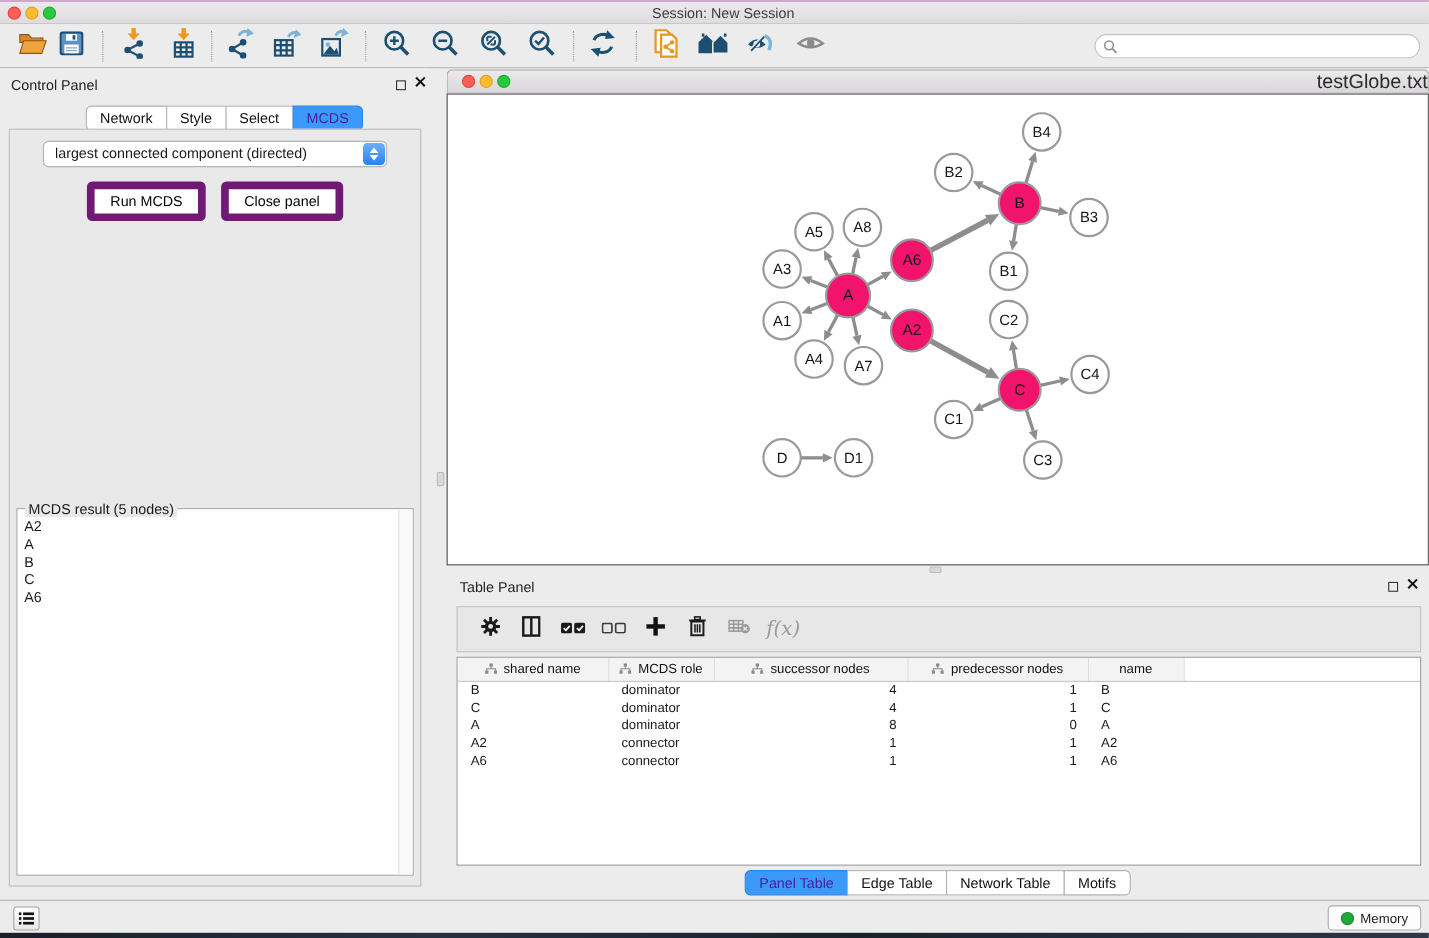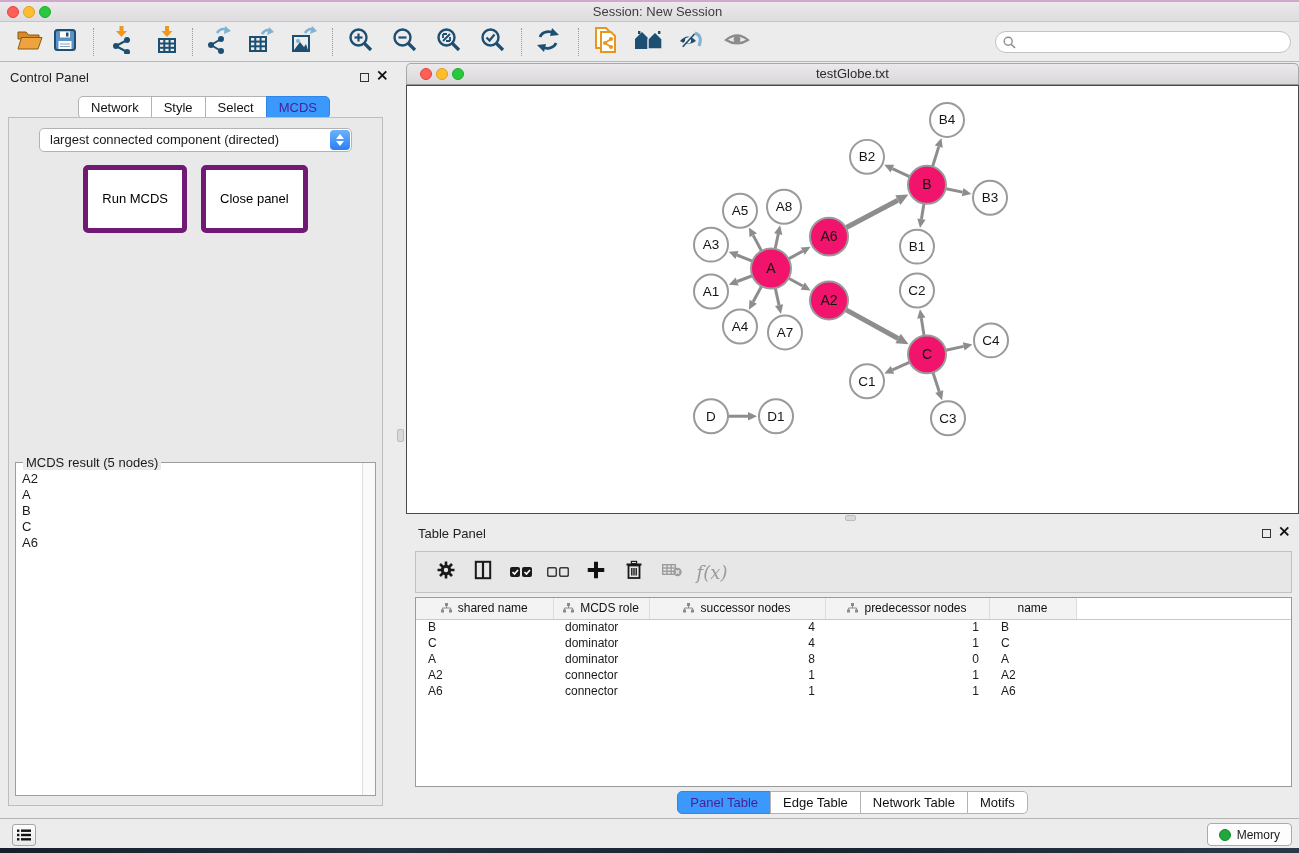--- a/index.html
+++ b/index.html
@@ -40,35 +40,35 @@
   .opt-label { text-align:center; font-size:13px; margin-top:16px; }
   .selectbox { position:relative; width:313px; height:24px; margin:10px auto 0; background:#fff;
     border:1px solid #b3b3b3; border-radius:5px; font-size:13px; line-height:22px; padding-left:10px; cursor:default; }
   .select-stepper { position:absolute; right:1px; top:1px; bottom:1px; width:20px; border-radius:4px;
     background:linear-gradient(#6cb1fd,#2a80f2); }
   .stepper-up, .stepper-down { position:absolute; left:50%; transform:translateX(-50%);
     width:0; height:0; border-left:4px solid transparent; border-right:4px solid transparent; }
   .stepper-up { top:4px; border-bottom:5px solid #fff; }
   .stepper-down { bottom:4px; border-top:5px solid #fff; }
   .btn-row { display:flex; justify-content:center; gap:14px; margin-top:13px; }
-  .mac-btn { background:#fff; border:5px solid #701a75; border-radius:5px; font-size:13px;
-    font-family:"Liberation Sans", sans-serif; padding:21px 14px; line-height:16px; cursor:default; }
+  .mac-btn { background:#fff; border:7px solid #701a75; border-radius:5px; font-size:13px;
+    font-family:"Liberation Sans", sans-serif; padding:3px 14px; line-height:16px; cursor:default; }
   .groupbox { position:absolute; left:6px; right:6px; top:344px; bottom:9px; border:1px solid #9e9e9e; }
   .groupbox-title { position:absolute; top:-8px; left:7px; background:#e9e9e9; padding:0 3px; font-size:13px; }
   .result-list { position:absolute; inset:0; background:#fff; overflow:hidden; }
   .result-list ul { margin:0; padding:8px 0 0 0; list-style:none; }
   .result-list li { font-size:13px; line-height:16px; padding-left:6px; }
   .result-scroll { position:absolute; top:0; bottom:0; right:0; width:13px; background:#fafafa; border-left:1px solid #e0e0e0; }
 
   
   #net-window { position:absolute; left:406px; top:63px; width:893px; height:457px; }
   .net-titlebar { position:absolute; top:0; left:0; right:0; height:22px;
     background:linear-gradient(#ece9ec,#d9d7d9); border:1px solid #a8a8a8; border-bottom:1px solid #949494;
     border-radius:5px 5px 0 0; }
-  .net-title { text-align:center; font-size:13px; line-height:20px; color:#2b2b2b; }
+  .net-title { text-align:right; font-size:18px; line-height:20px; color:#2b2b2b; }
   #net-canvas { position:absolute; top:22px; left:0; right:0; bottom:6px; background:#fff; border:1px solid #4a4a4a; }
   #graph-svg { position:absolute; inset:0; width:100%; height:100%; }
   .vscroll-thumb { position:absolute; left:-8px; top:366px; width:7px; height:13px;
     background:#d8d8d8; border:1px solid #bcbcbc; border-radius:2px; }
   .hscroll-thumb { position:absolute; left:439px; bottom:-1px; width:11px; height:6px;
     background:#d8d8d8; border:1px solid #bcbcbc; border-radius:2px; }
 
   
   #table-panel { position:absolute; left:406px; top:522px; width:893px; height:296px; background:#ececec; }
   #tp-toolbar { position:absolute; left:9px; right:7px; top:29px; height:42px;

